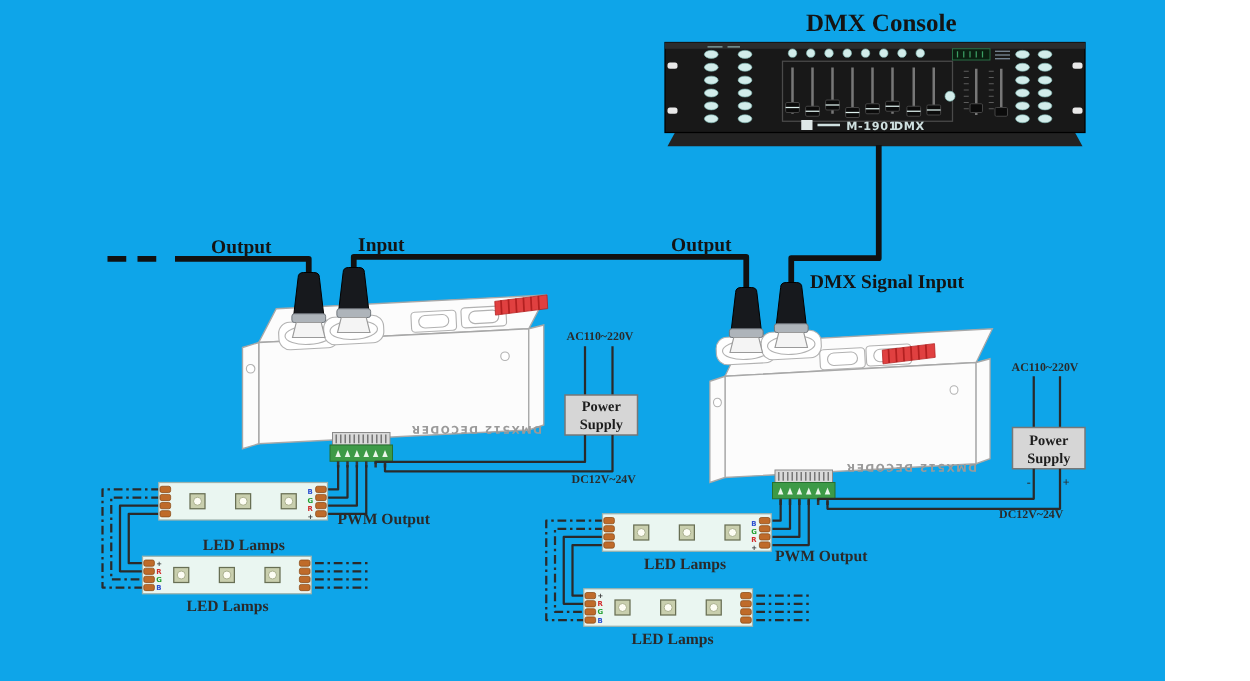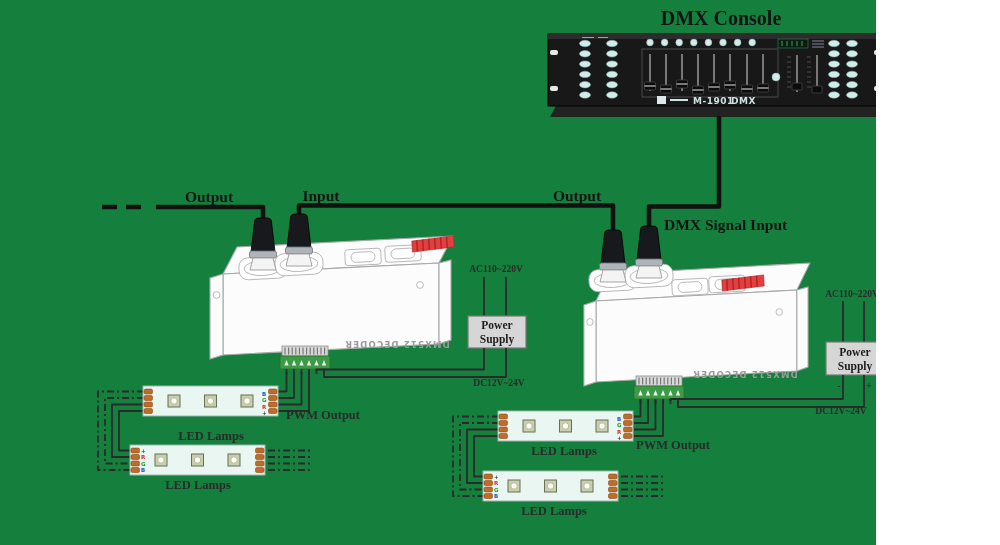--- a/index.html
+++ b/index.html
@@ -1,16 +1,16 @@
 <!DOCTYPE html>
 <html><head>
 <meta charset="utf-8">
 <style>
   html,body{margin:0;padding:0;background:#ffffff;}
-  .stage{width:860px;height:545px;position:relative;background:#15803d;overflow:hidden;padding-left:16px;}
+  .stage{width:932px;height:545px;position:relative;background:#0ea5e9;overflow:hidden;}
   svg{display:block;}
   text{user-select:none;}
   .lbl-lg{font:bold 20px "Liberation Serif",serif;fill:#141414;}
   .lbl{font:bold 15.5px "Liberation Serif",serif;fill:#141414;}
   .lbl-sm{font:bold 12.5px "Liberation Serif",serif;fill:#2a2a2a;}
   .lbl-xs{font:bold 9.5px "Liberation Serif",serif;fill:#2a2a2a;}
   .lbl-ps{font:bold 11.5px "Liberation Serif",serif;fill:#1d1d1d;}
   .dec-lbl{font:bold 8.5px "DejaVu Sans",sans-serif;fill:#9a9a9a;letter-spacing:1.2px;}
   .con-txt{font:bold 9px "DejaVu Sans",sans-serif;fill:#cfe0e0;letter-spacing:.5px;}
   .pin-lbl{font:bold 5.5px "DejaVu Sans",sans-serif;}

